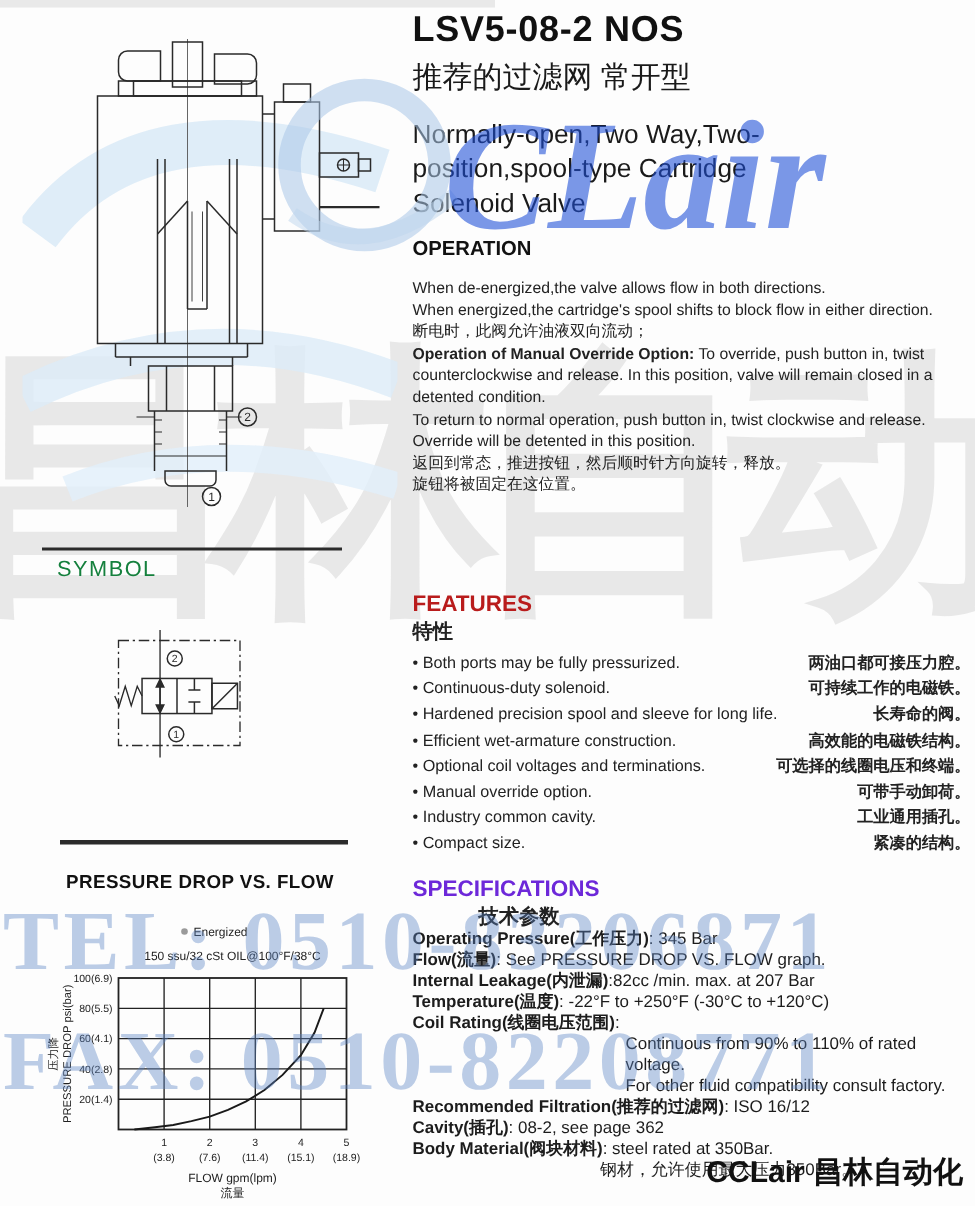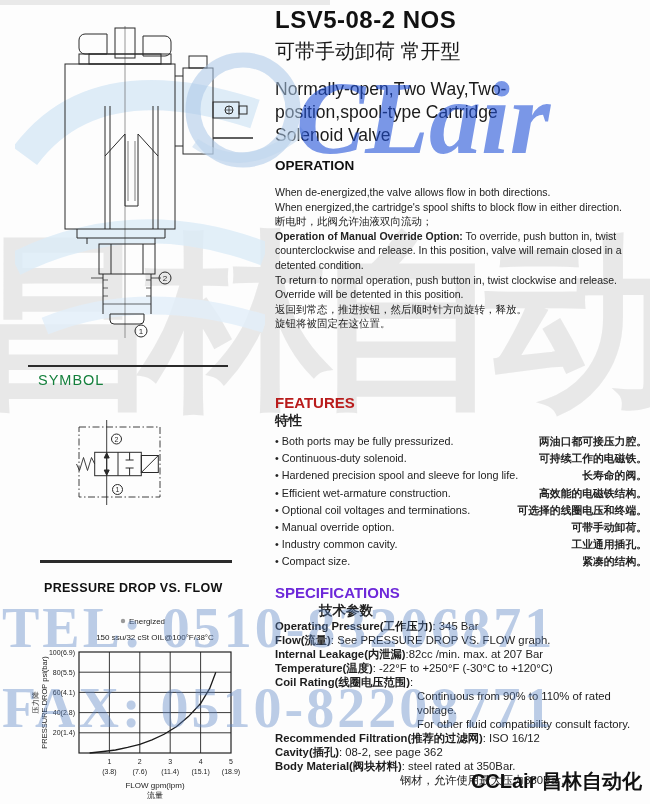--- a/index.html
+++ b/index.html
@@ -183,21 +183,21 @@
       <text fill="#222" font-family="&quot;Liberation Sans&quot;,sans-serif" x="201" y="172" text-anchor="middle" font-size="7">5</text>
       <text fill="#222" font-family="&quot;Liberation Sans&quot;,sans-serif" x="201" y="182" text-anchor="middle" font-size="7">(18.9)</text>
       <text fill="#222" font-family="&quot;Liberation Sans&quot;,sans-serif" transform="translate(8,110.5) rotate(-90)" text-anchor="middle" font-size="7.5">压力降</text>
       <text fill="#222" font-family="&quot;Liberation Sans&quot;,sans-serif" transform="translate(17,110.5) rotate(-90)" text-anchor="middle" font-size="7.5">PRESSURE DROP psi(bar)</text>
       <text fill="#222" font-family="&quot;Liberation Sans&quot;,sans-serif" x="125" y="196" text-anchor="middle" font-size="8">FLOW gpm(lpm)</text>
       <text fill="#222" font-family="&quot;Liberation Sans&quot;,sans-serif" x="125" y="206" text-anchor="middle" font-size="8">流量</text>
       <polyline points="59.6,161.0 73.3,159.5 85.5,158.0 97.6,155.4 109.8,152.4 122.0,147.9 134.1,142.3 146.3,134.7 158.4,124.6 170.6,111.5 179.7,96.4 185.8,80.2" fill="none" stroke="#1a1a1a" stroke-width="1.3"></polyline>
     </svg>
 
   <div class="abs z" id="model">LSV5-08-2 NOS</div>
-  <div class="abs z" id="title-cn">可带手动卸荷  常开型</div>
+  <div class="abs z" id="title-cn">推荐的过滤网  常开型</div>
   <div class="abs z" id="subtitle">Normally-open,Two Way,Two-position,spool-type Cartridge Solenoid Valve</div>
 
   <div class="abs z" id="op-heading">OPERATION</div>
   <div class="abs z" id="op-body">
     <p>When de-energized,the valve allows flow in both directions.</p>
     <p>When energized,the cartridge's spool shifts to block flow in either direction.</p>
     <p>断电时，此阀允许油液双向流动；</p>
     <p><span class="blead">Operation of Manual Override Option:</span><span> To override, push button in, twist counterclockwise and release. In this position, valve will remain closed in a detented condition.</span></p>
     <p>To return to normal operation, push button in, twist clockwise and release. Override will be detented in this position.</p>
     <p>返回到常态，推进按钮，然后顺时针方向旋转，释放。</p>

